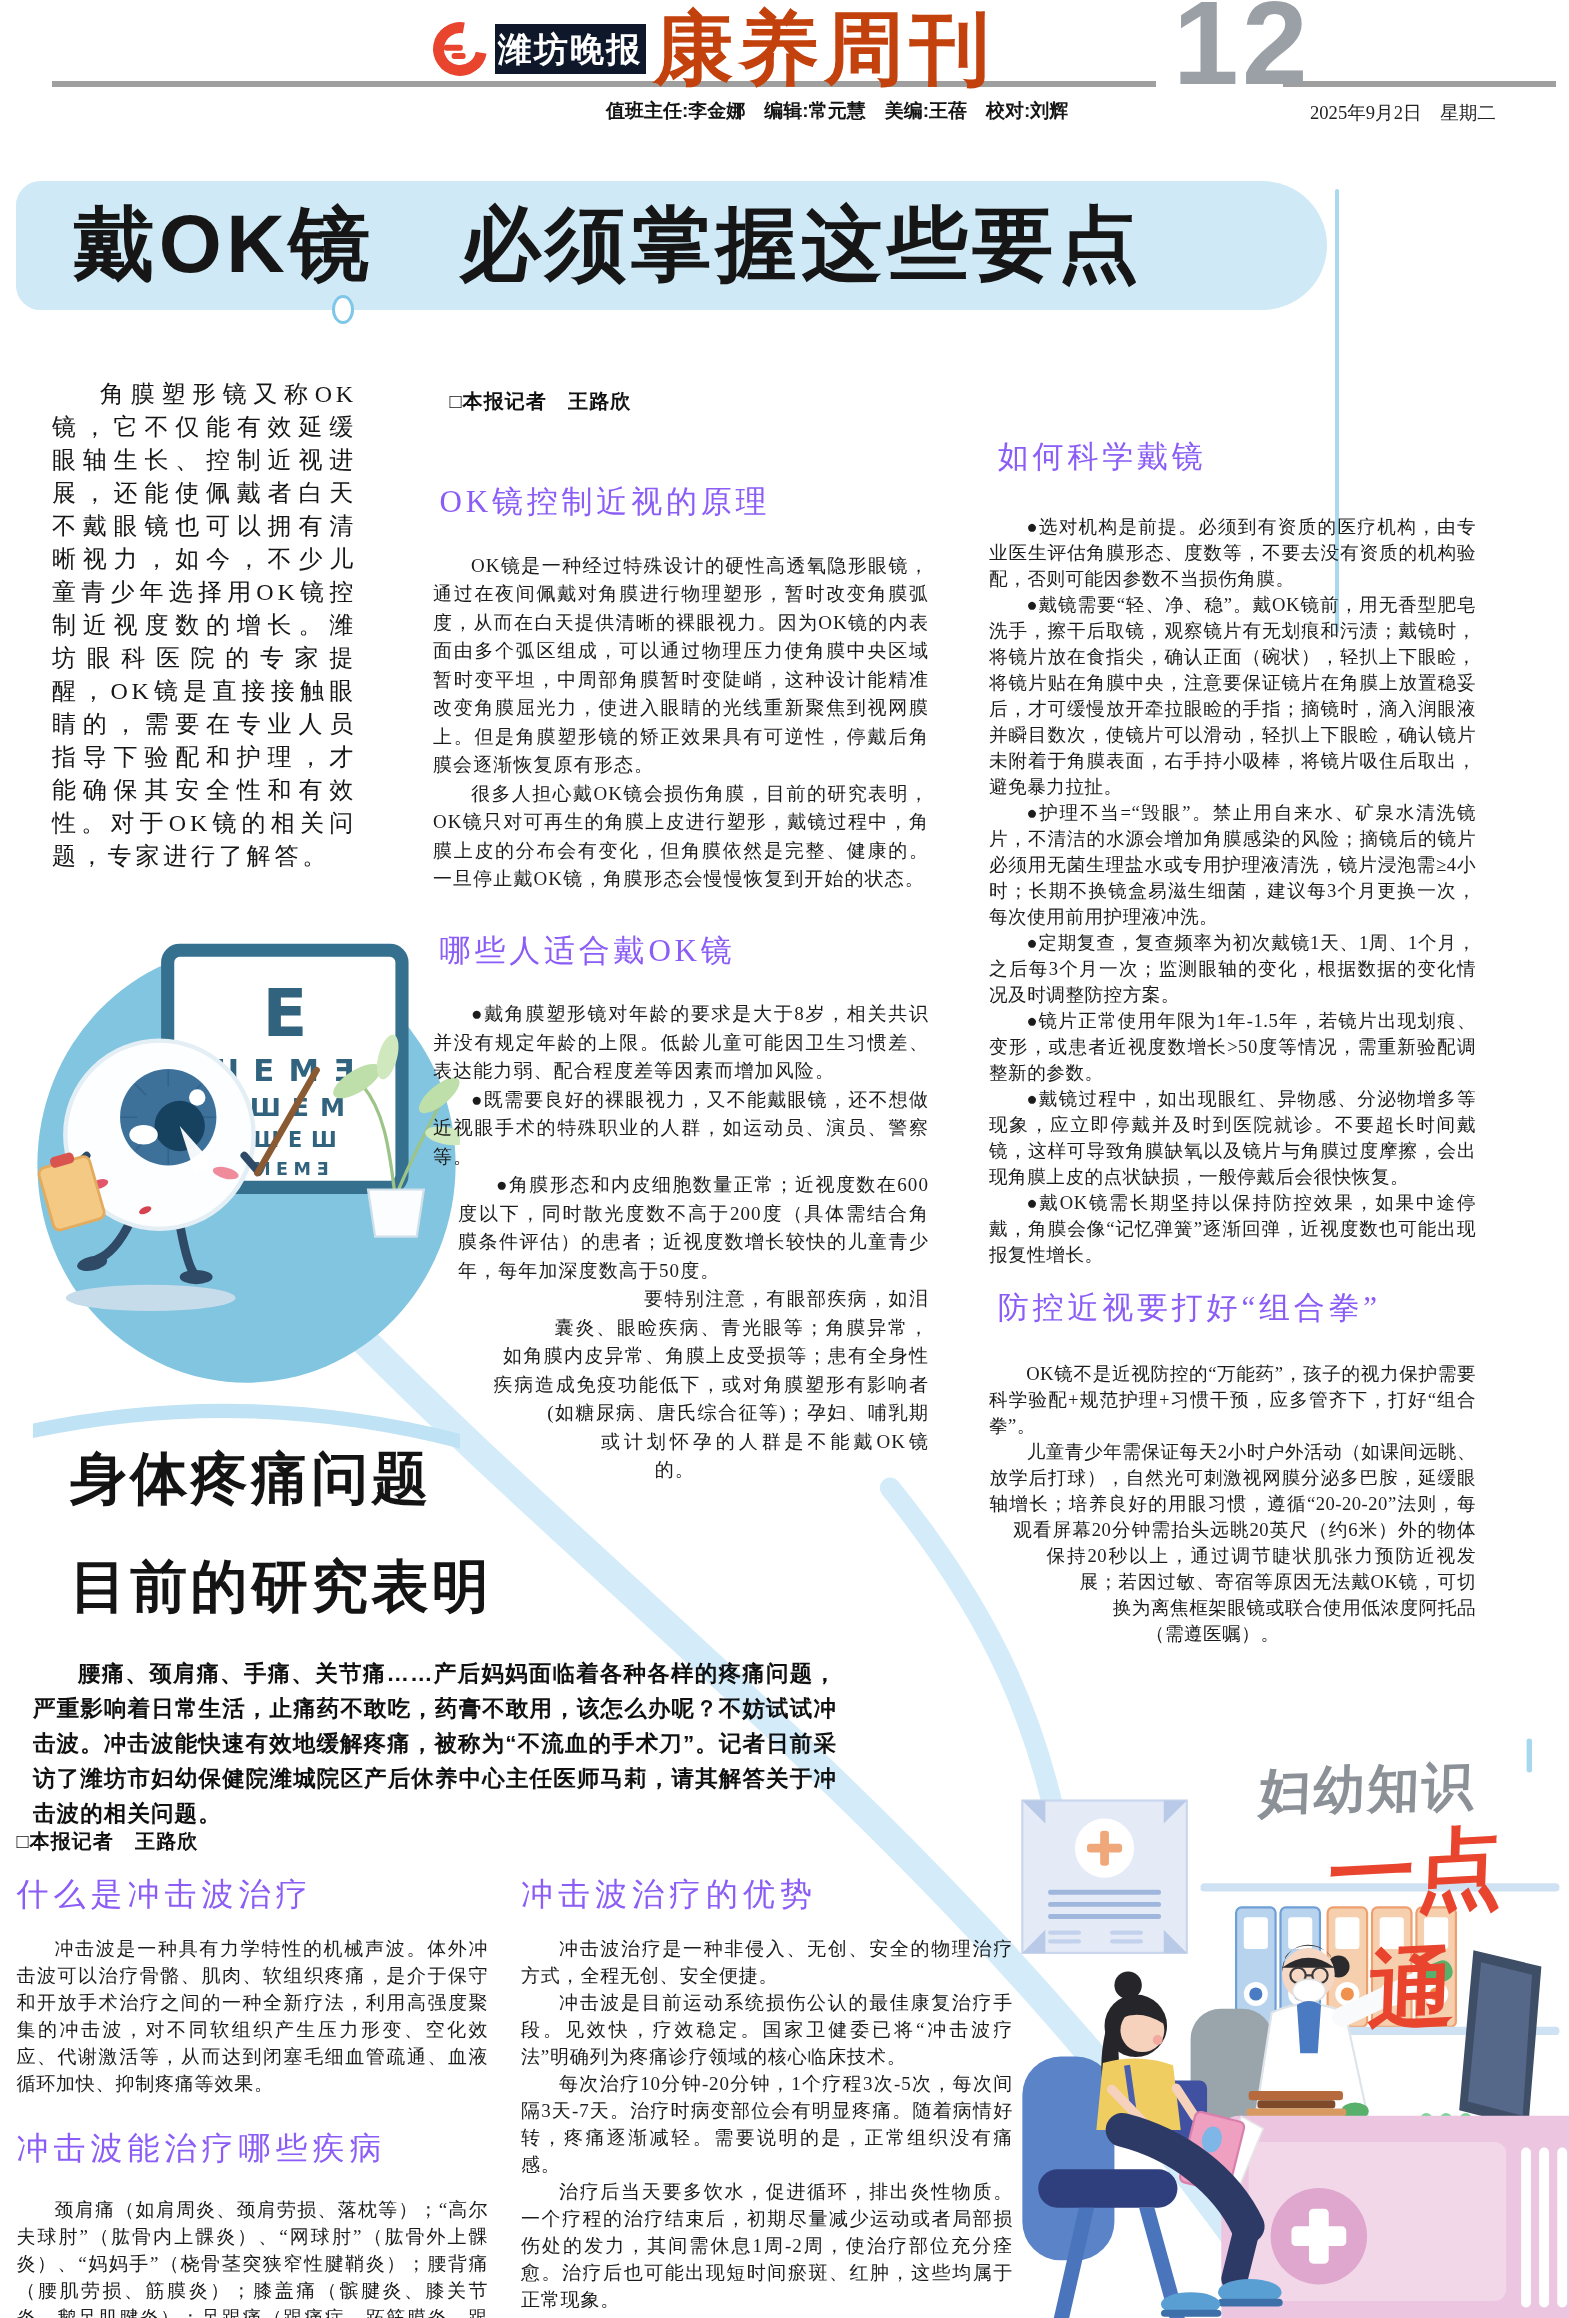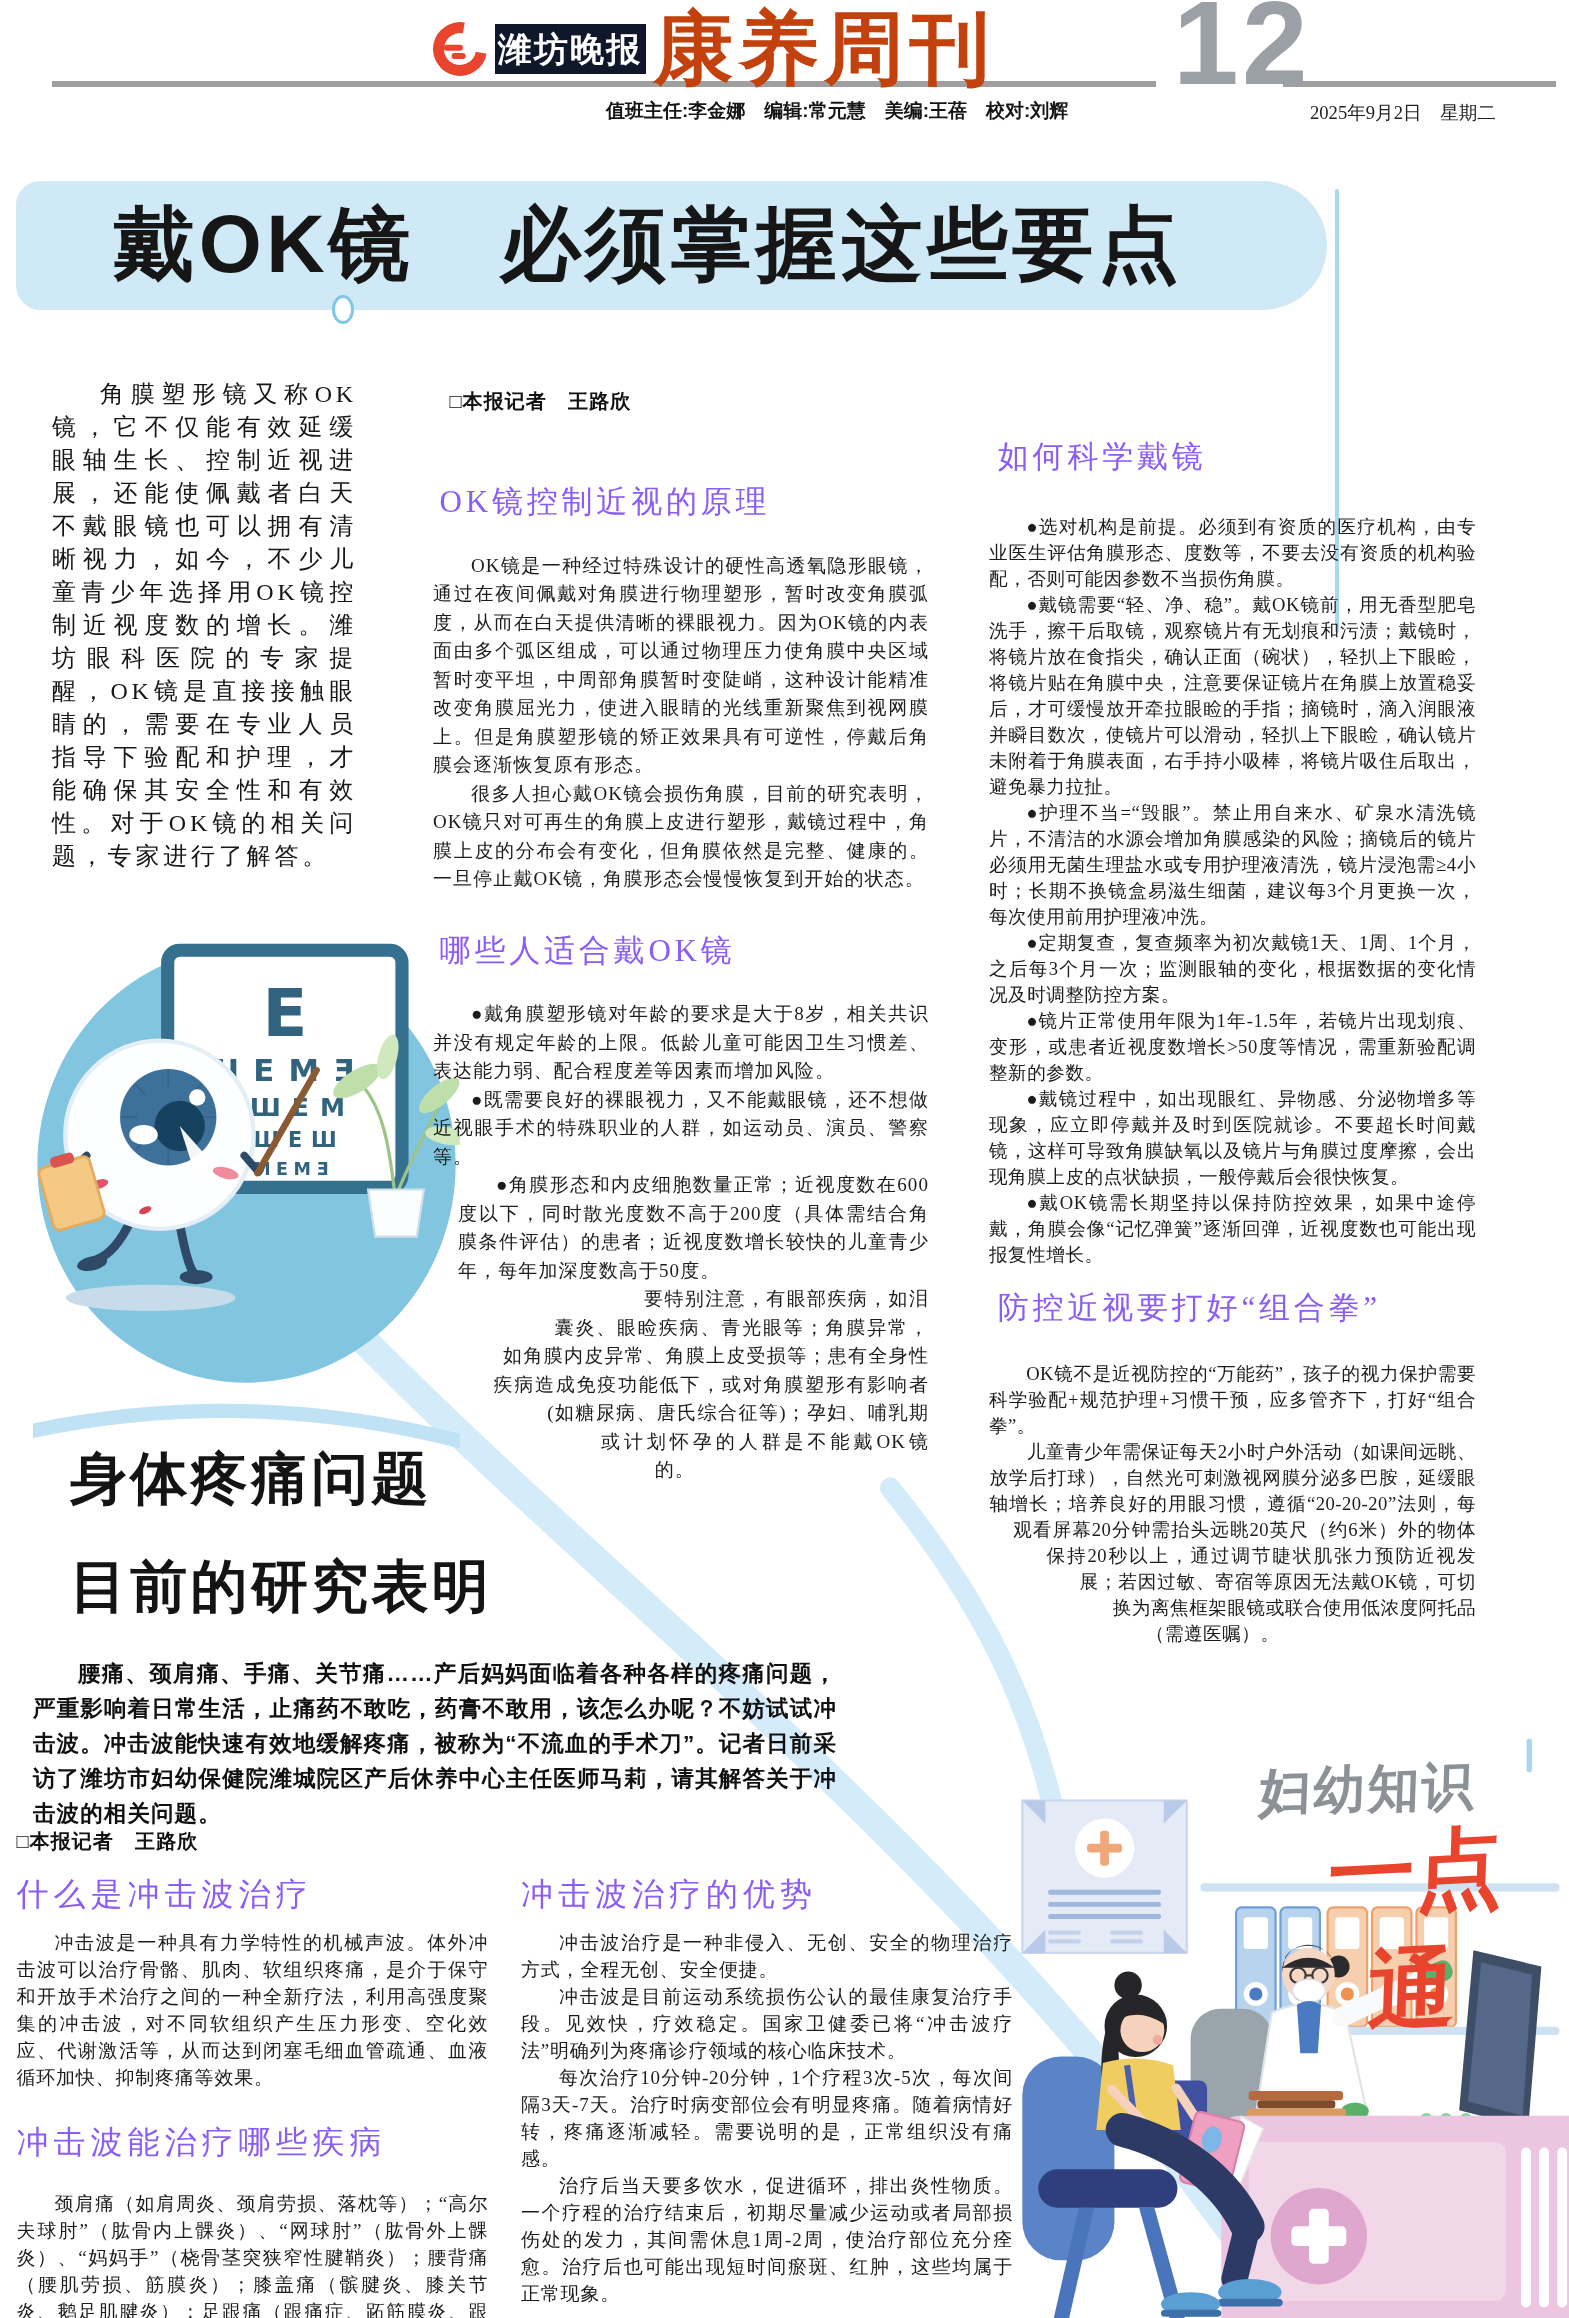--- a/index.html
+++ b/index.html
@@ -22,21 +22,21 @@
   .rule{background:#9f9f9f;height:5.5px;}
   .rule1{left:52px;top:81px;width:1104px;}
   .rule2{left:1283px;top:81px;width:273px;}
   .page-num{left:1173px;top:-25px;font-size:118px;font-weight:700;color:#9aa0a6;letter-spacing:3.3px;}
   .credits{left:606px;top:98px;font-size:19px;font-weight:700;color:#151515;white-space:nowrap;}
   .date{left:1310px;top:100px;font-size:18.6px;color:#222;white-space:nowrap;}
 
   
   .banner{left:16.4px;top:181px;width:1311px;height:129px;background:#cfe9f6;
           border-radius:25px 66px 66px 25px;display:flex;align-items:center;}
-  .banner-text{padding-left:97px;font-size:81px;font-weight:900;letter-spacing:4.4px;color:#161616;white-space:nowrap;}
+  .banner-text{padding-left:57px;font-size:81px;font-weight:900;letter-spacing:4.4px;color:#161616;white-space:nowrap;}
   .v-blue-line{left:1335px;top:189px;width:3.8px;height:444px;background:#a9d9ef;border-radius:2.2px;}
   .deco-ring{left:332px;top:295px;width:16.4px;height:23px;border:3.8px solid #7fc6e8;border-radius:50%;background:#fff;}
 
   .col-left-intro{left:52px;top:378px;width:305px;font-size:24px;line-height:33px;letter-spacing:3.8px;
                   text-align:justify;text-indent:2em;color:#161616;}
   .col-mid{left:433px;top:384px;width:496px;}
   .col-right{left:989px;top:436px;width:487px;}
 
   .byline{font-size:20px;font-weight:700;color:#111;letter-spacing:1.1px;}
   .sec-title{font-size:31px;letter-spacing:3.8px;color:#8b5cf6;font-weight:400;white-space:nowrap;}
@@ -57,21 +57,21 @@
   
   .a2-head{left:70px;top:1441px;}
   .a2-head div{font-size:57px;font-weight:900;letter-spacing:3.3px;color:#141414;white-space:nowrap;}
   .a2-head .l2{margin-top:31px;}
   .a2-intro{left:33px;top:1656px;width:804px;font-size:22.5px;line-height:35px;font-weight:700;
             letter-spacing:1.1px;text-align:justify;text-indent:2em;color:#101010;}
   .a2-byline{left:16.4px;top:1828px;}
 
   .colA{left:16.4px;top:1873px;width:472px;}
   .colB{left:521px;top:1873px;width:492px;}
-  .colA .sec-title,.colB .sec-title{font-size:32px;letter-spacing:5px;margin-bottom:12px;}
+  .colA .sec-title,.colB .sec-title{font-size:32px;letter-spacing:5px;margin-bottom:18px;}
   .colA p,.colB p{margin:0;font-size:19px;line-height:27px;letter-spacing:0.8px;text-align:justify;text-indent:2em;}
   .colA .sec-title.t2{margin-top:30px;margin-bottom:25px;}
   .colB p{margin-bottom:0;}
 
   
   .swoosh-svg{left:0;top:0;width:1569px;height:2319px;pointer-events:none;}
   .z0{z-index:0;} .z2{z-index:2;} .z3{z-index:3;} .z5{z-index:5;position:absolute;}
   .illu{pointer-events:none;}
 
   

